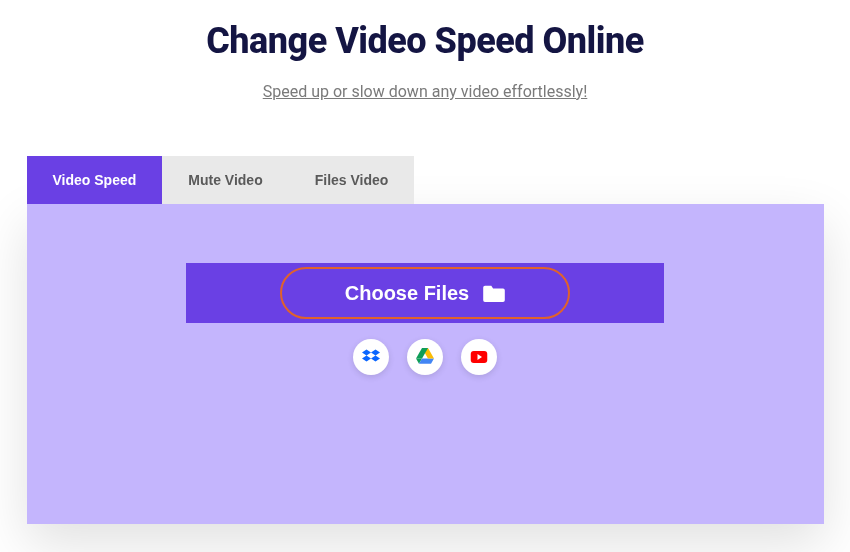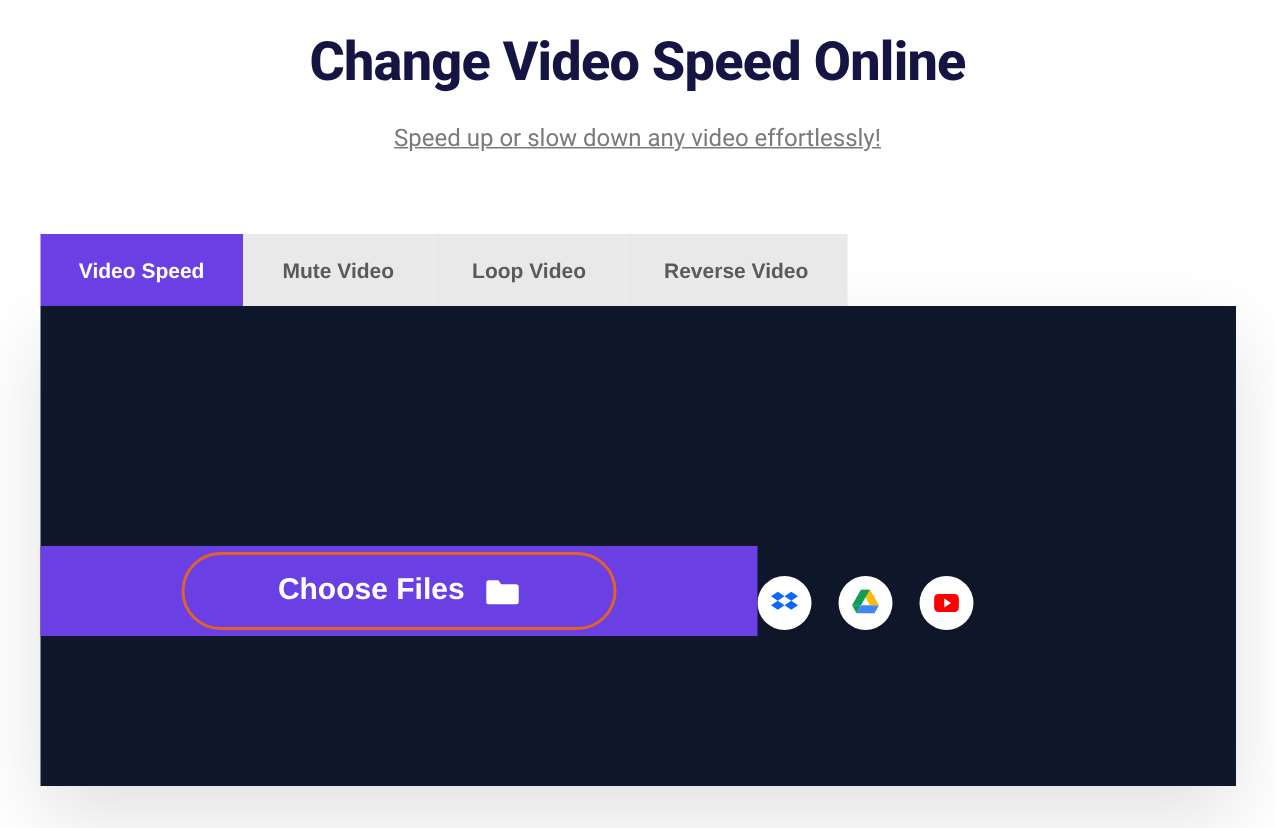--- a/index.html
+++ b/index.html
@@ -48,25 +48,25 @@
       border: none;
       white-space: nowrap;
     }
     .tab.active {
       background: #6a40e4;
       color: #fff;
     }
     .panel {
       width: 797px;
       margin: 0 auto;
-      background: #0f172a;
+      background: #c4b5fd;
       box-shadow: 0 20px 50px rgba(0,0,0,0.12);
       min-height: 320px;
       display: flex;
-      flex-direction: row;
+      flex-direction: column;
       align-items: center;
       padding-top: 59px;
     }
     .choose-btn-wrapper {
       position: relative;
       width: 478px;
       height: 60px;
       display: flex;
       align-items: center;
       justify-content: center;
@@ -125,22 +125,21 @@
 <body>
 
 <div class="container">
   <h1 class="page-title">Change Video Speed Online</h1>
   <p class="subtitle">Speed up or slow down any video effortlessly!</p>
 
   <div class="tabs-wrapper">
     <div class="tabs">
       <button class="tab active">Video Speed</button>
       <button class="tab">Mute Video</button>
-      <button class="tab">Loop Video</button>
-      <button class="tab">Reverse Video</button>
+      <button class="tab">Files Video</button>
     </div>
   </div>
 
   <div class="panel">
     <div class="choose-btn-wrapper">
       <button class="choose-btn">
         <span>Choose Files</span>
         <svg class="folder-icon" viewBox="0 0 24 20">
           <path d="M2 2h7l2 3h11a2 2 0 0 1 2 2v11a2 2 0 0 1-2 2H2a2 2 0 0 1-2-2V4a2 2 0 0 1 2-2z"></path>
         </svg>

